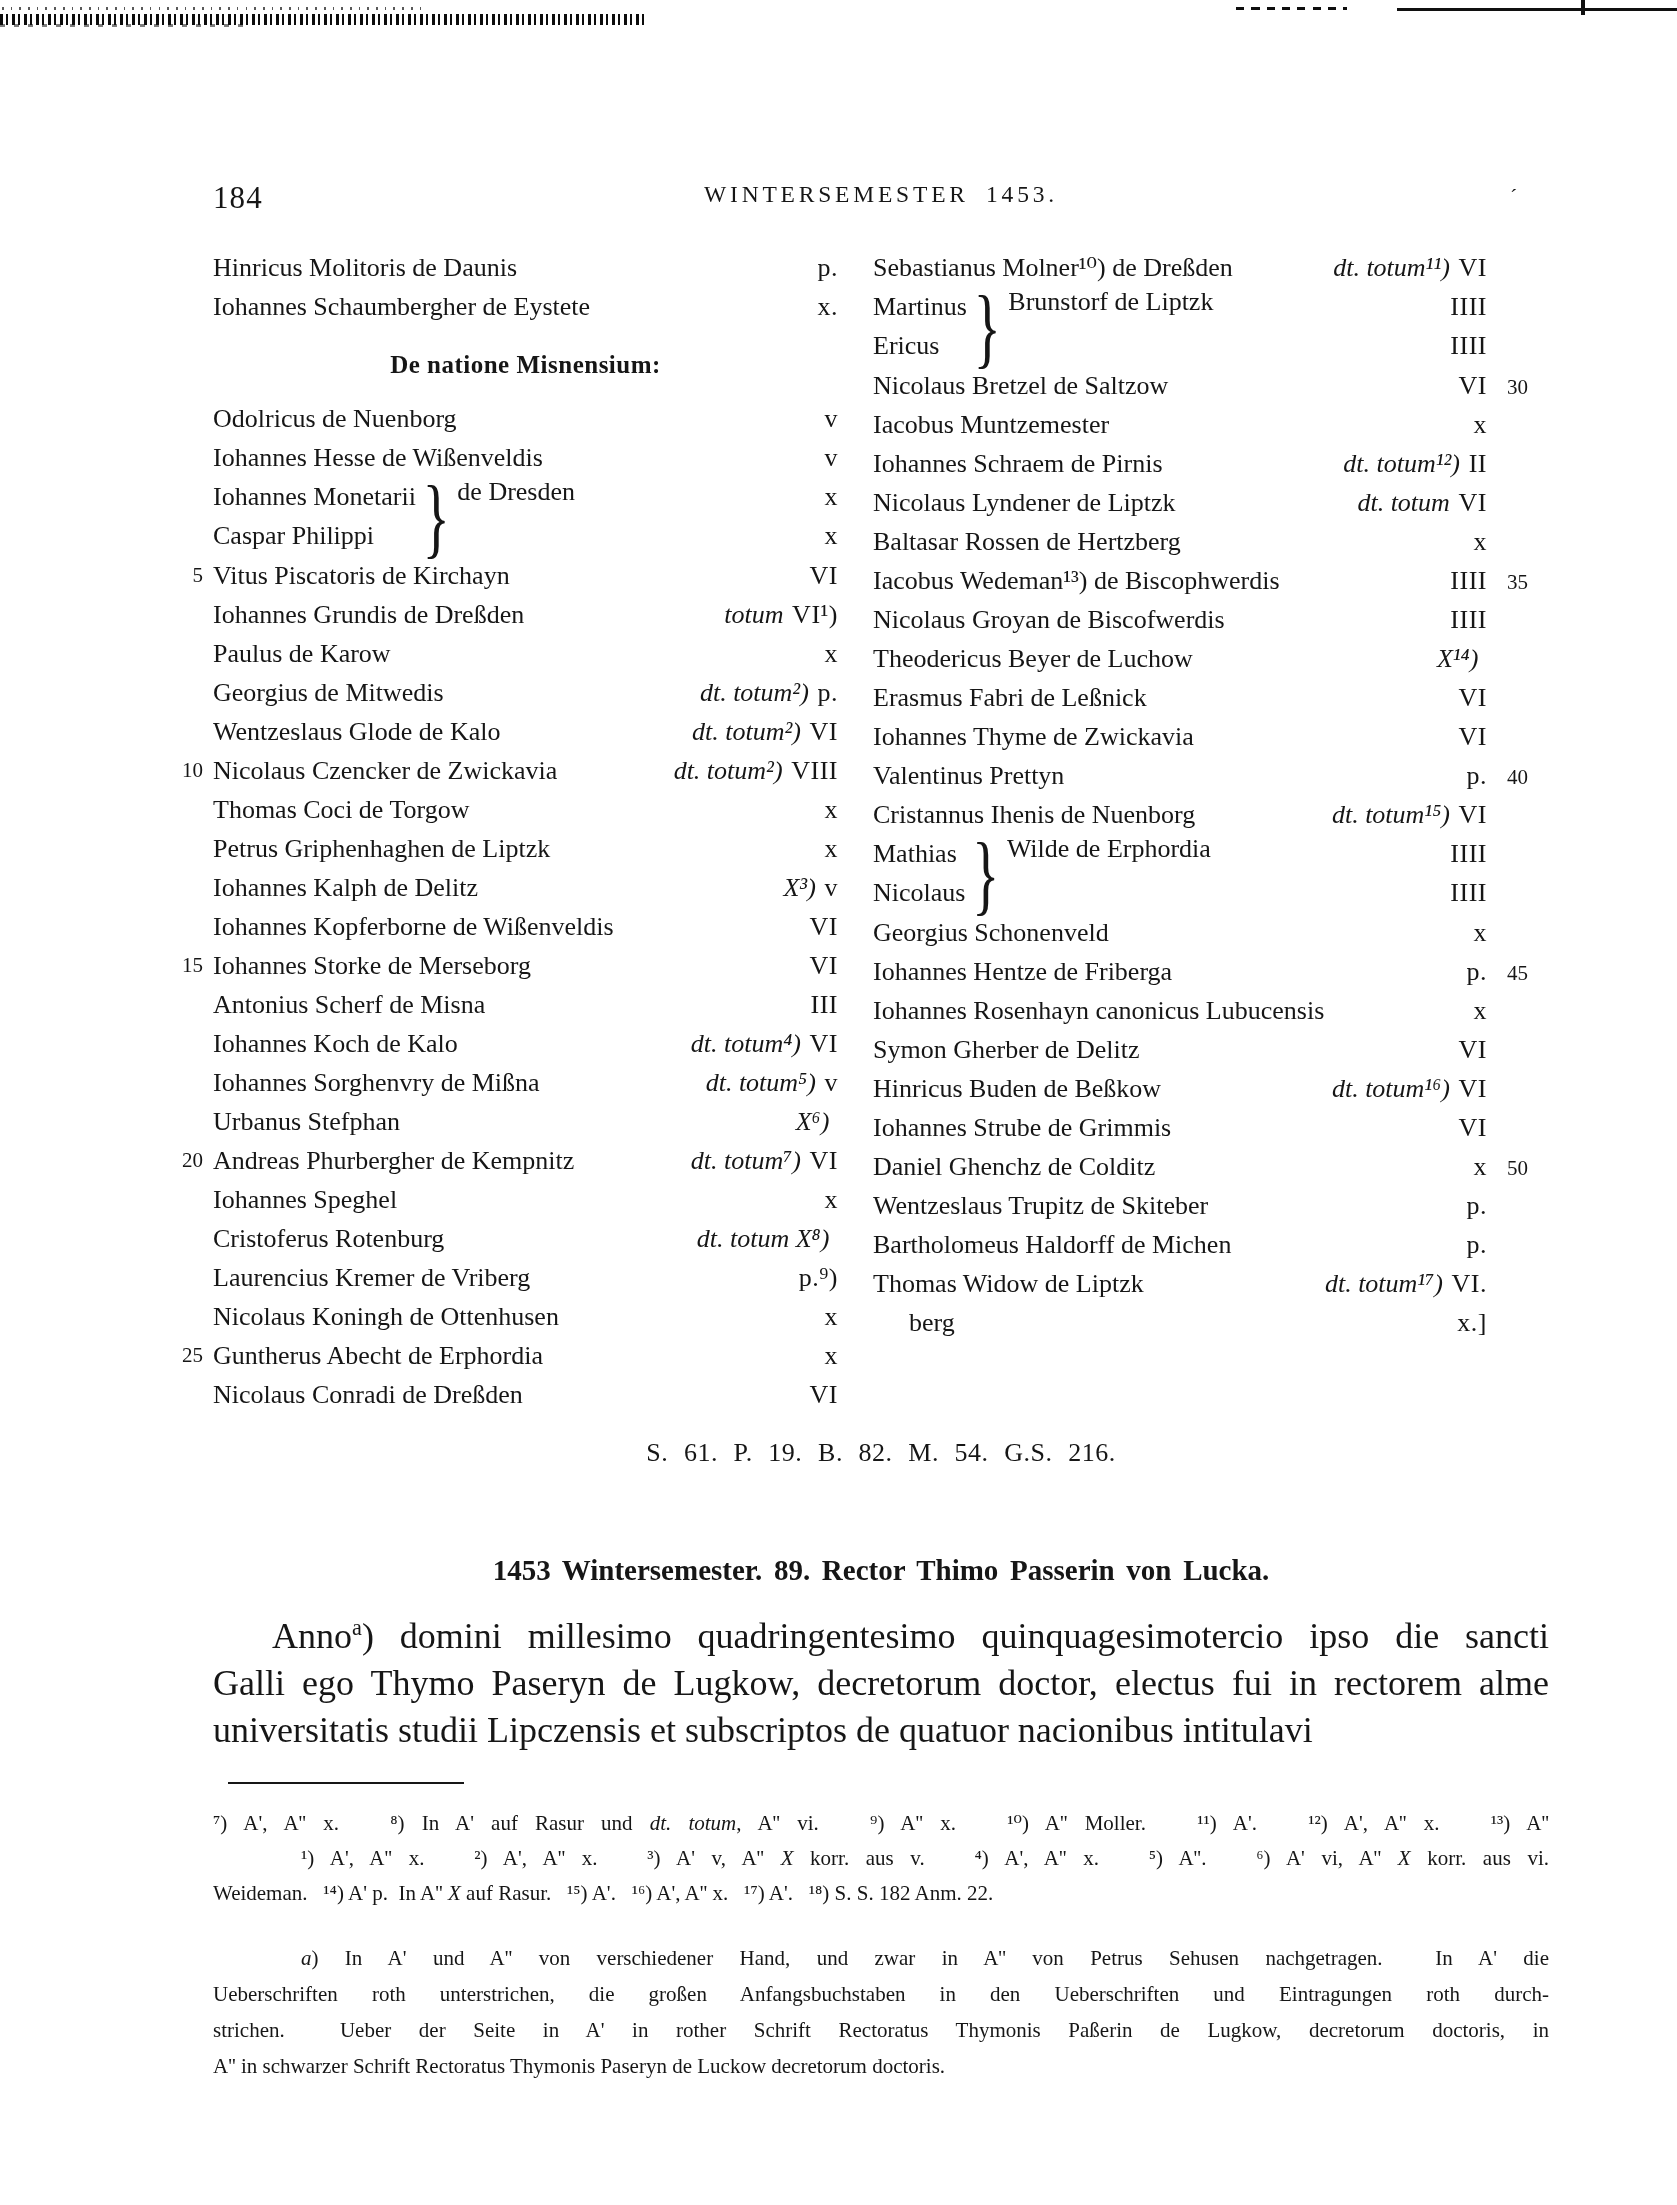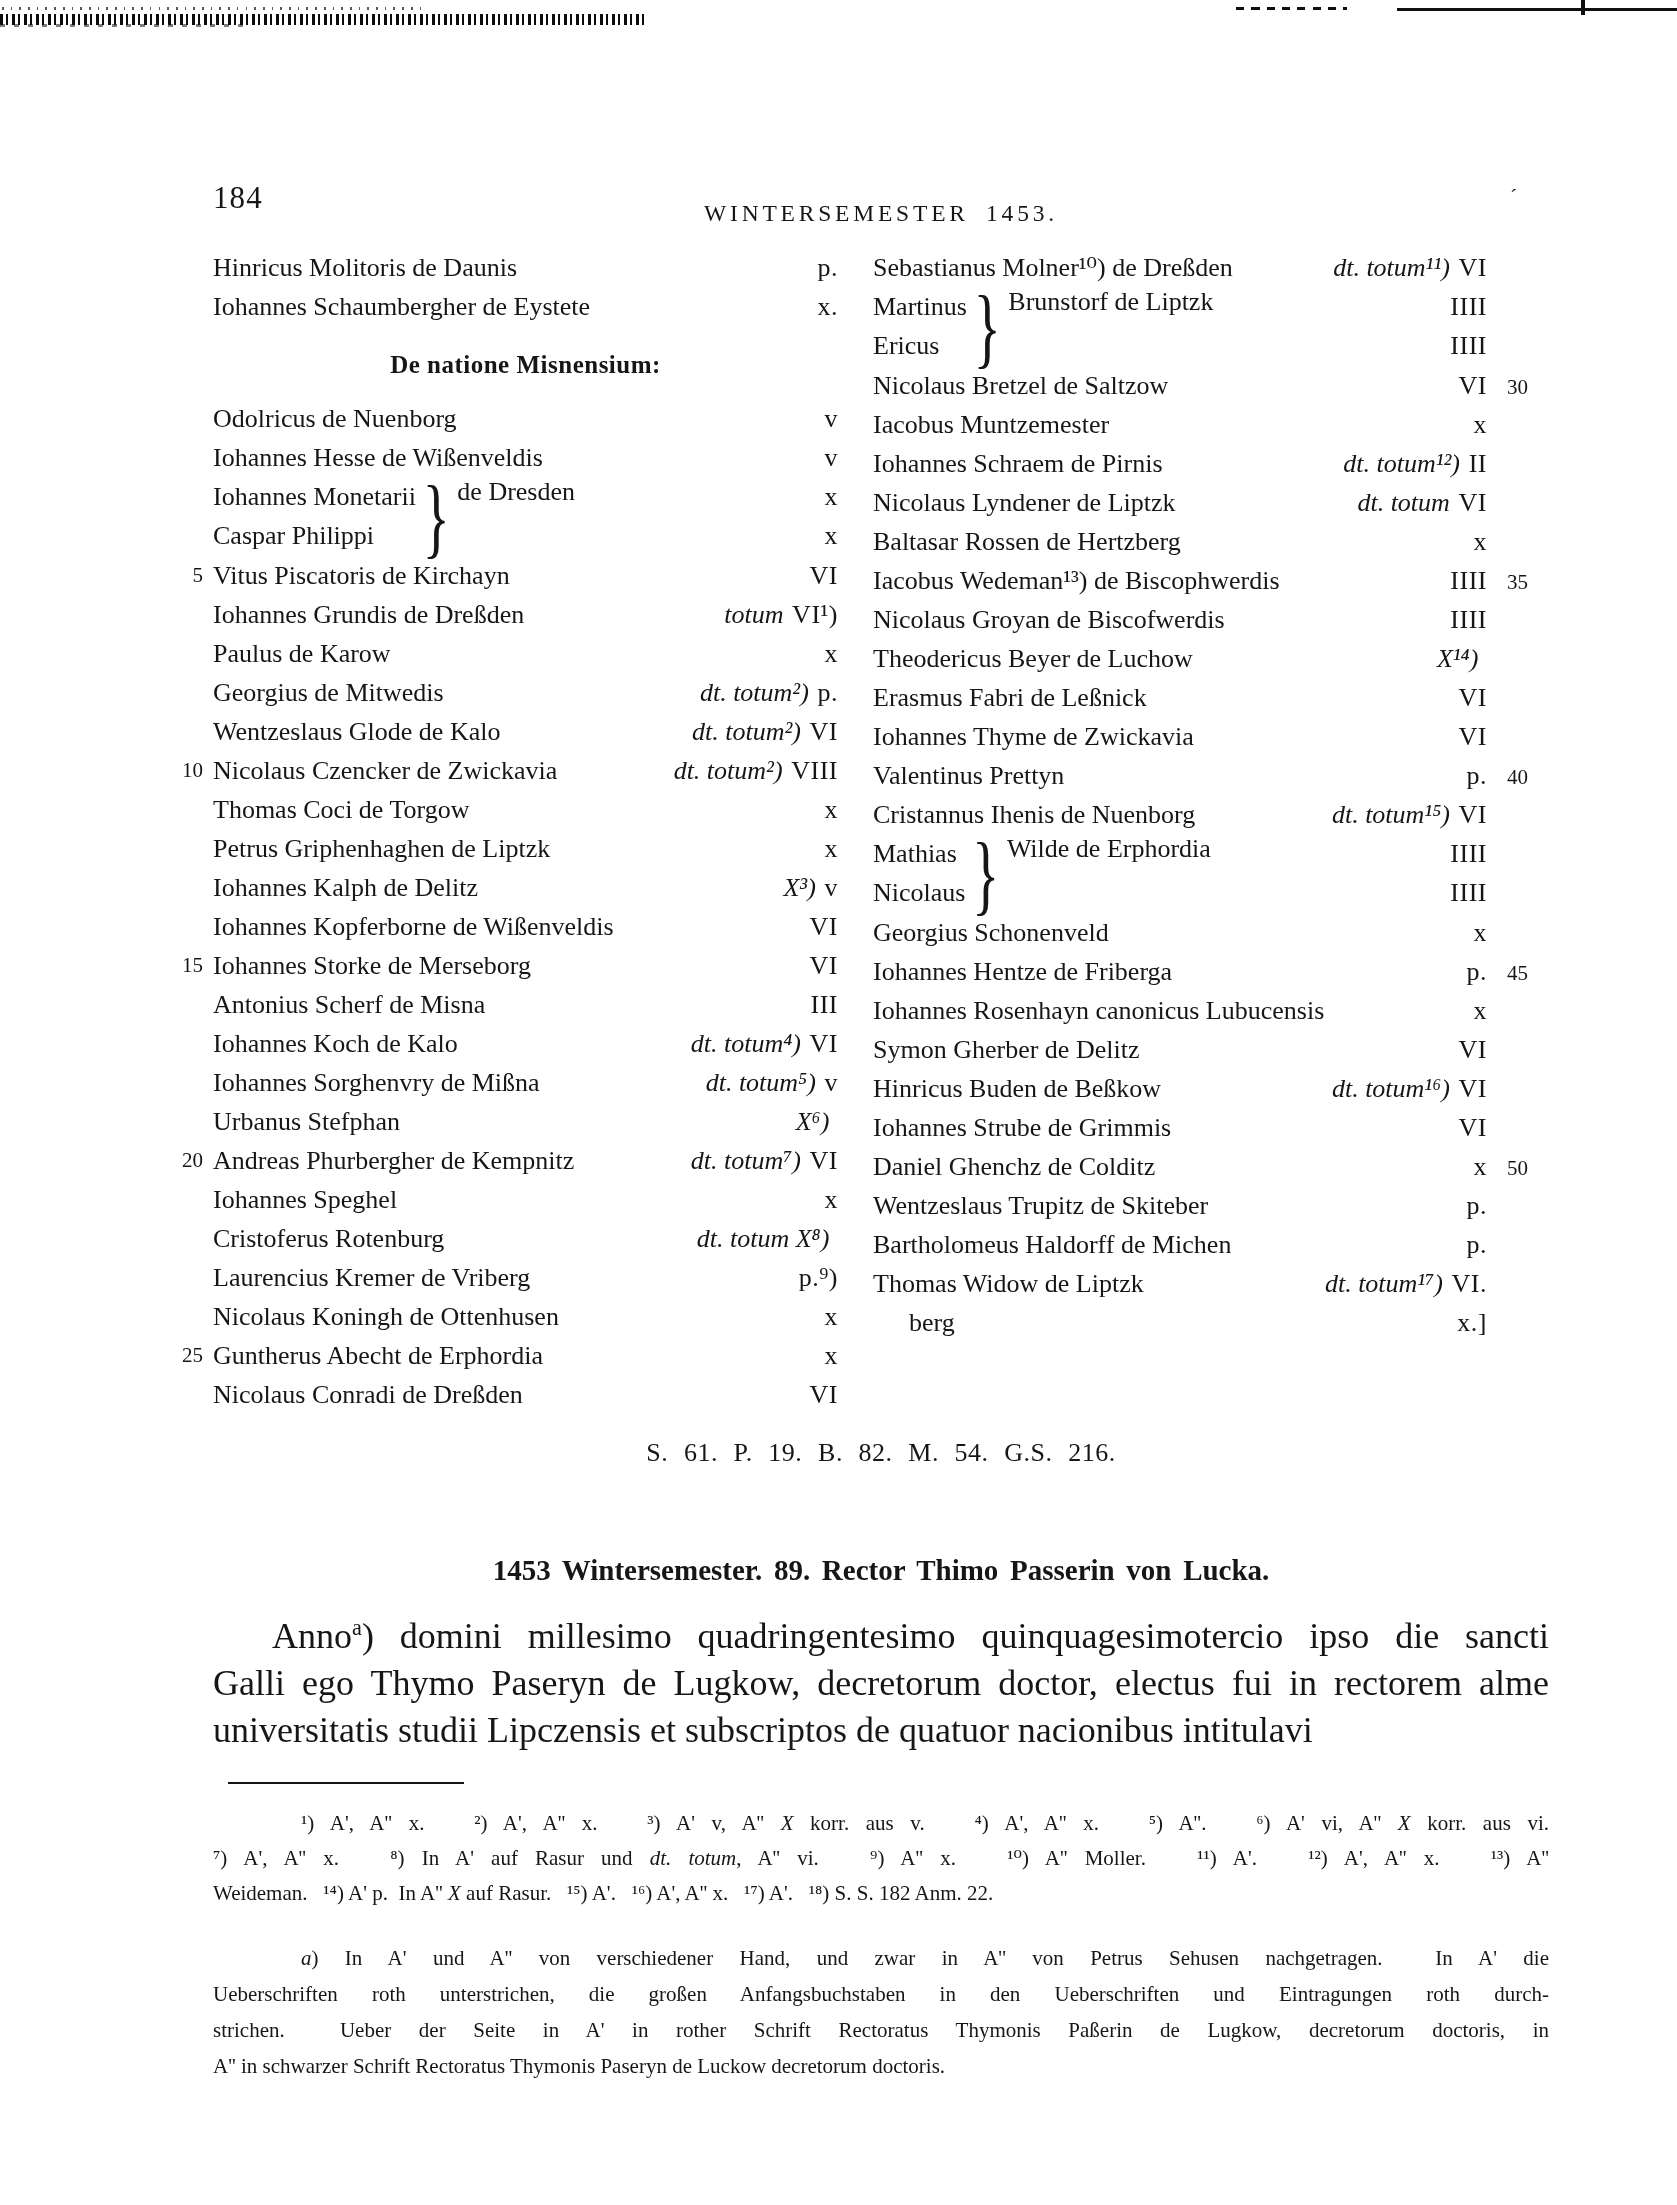--- a/index.html
+++ b/index.html
@@ -16,21 +16,21 @@
   .art-band3{top:24px;left:0;width:251px;height:3.3px;
     background:repeating-linear-gradient(90deg,#151515 0 4.9px,transparent 4.9px 14px);opacity:.55;}
   .art-dash{top:6.5px;left:1236px;width:111px;height:3.8px;
     background:repeating-linear-gradient(90deg,#0e0e0e 0 8.2px,transparent 8.2px 15.3px);}
   .art-line{top:7.6px;left:1397px;width:280px;height:3.8px;}
   .art-tick{top:0;left:1581px;width:3.8px;height:14.7px;}
   .art-apo{position:absolute;top:184px;left:1510px;font-size:22px;color:#111;}
 
   .header{position:relative;height:40px;}
   .pgnum{font-size:31px;letter-spacing:1.1px;}
-  .runtitle{position:absolute;left:50%;top:20px;transform:translateX(-50%);
+  .runtitle{position:absolute;left:50%;top:1px;transform:translateX(-50%);
             font-size:23.5px;letter-spacing:3.8px;word-spacing:7.6px;white-space:nowrap;}
 
   .cols{display:flex;margin-top:28px;}
   .col{position:relative;}
   .col.left{width:625px;}
   .col.right{width:655px;margin-left:35px;}
 
   .row{position:relative;display:flex;align-items:baseline;height:39px;line-height:39px;
        font-size:26px;white-space:nowrap;}
   .lnum{position:absolute;left:-47px;top:0;width:37px;text-align:right;font-size:21px;}
@@ -441,22 +441,22 @@
 
     <div class="para" id="para">
         <div class="pline fline first">Anno<sup>a</sup>) domini millesimo quadringentesimo quinquagesimotercio ipso die sancti</div>
         <div class="pline fline">Galli ego Thymo Paseryn de Lugkow, decretorum doctor, electus fui in rectorem alme</div>
         <div class="pline fline last">universitatis studii Lipczensis et subscriptos de quatuor nacionibus intitulavi</div>
       </div>
 
     <div class="fnrule"></div>
 
     <div class="fnotes" id="fnotes">
+        <div class="pline fline">⁷) A', A'' x.&nbsp;&nbsp; ⁸) In A' auf Rasur und <i>dt. totum</i>, A'' vi.&nbsp;&nbsp; ⁹) A'' x.&nbsp;&nbsp; ¹⁰) A'' Moller.&nbsp;&nbsp; ¹¹) A'.&nbsp;&nbsp; ¹²) A', A'' x.&nbsp;&nbsp; ¹³) A''</div>
         <div class="pline fline first">¹) A', A'' x.&nbsp;&nbsp; ²) A', A'' x.&nbsp;&nbsp; ³) A' v, A'' <i>X</i> korr. aus v.&nbsp;&nbsp; ⁴) A', A'' x.&nbsp;&nbsp; ⁵) A''.&nbsp;&nbsp; ⁶) A' vi, A'' <i>X</i> korr. aus vi.</div>
-        <div class="pline fline">⁷) A', A'' x.&nbsp;&nbsp; ⁸) In A' auf Rasur und <i>dt. totum</i>, A'' vi.&nbsp;&nbsp; ⁹) A'' x.&nbsp;&nbsp; ¹⁰) A'' Moller.&nbsp;&nbsp; ¹¹) A'.&nbsp;&nbsp; ¹²) A', A'' x.&nbsp;&nbsp; ¹³) A''</div>
         <div class="pline fline last">Weideman.&nbsp;&nbsp; ¹⁴) A' p.&nbsp; In A'' <i>X</i> auf Rasur.&nbsp;&nbsp; ¹⁵) A'.&nbsp;&nbsp; ¹⁶) A', A'' x.&nbsp;&nbsp; ¹⁷) A'.&nbsp;&nbsp; ¹⁸) S. S. 182 Anm. 22.</div>
       </div>
 
     <div class="fnotes fna" id="fna">
         <div class="pline fline first"><i>a</i>) In A' und A'' von verschiedener Hand, und zwar in A'' von Petrus Sehusen nachgetragen.&nbsp; In A' die</div>
         <div class="pline fline">Ueberschriften roth unterstrichen, die großen Anfangsbuchstaben in den Ueberschriften und Eintragungen roth durch-</div>
         <div class="pline fline">strichen.&nbsp; Ueber der Seite in A' in rother Schrift Rectoratus Thymonis Paßerin de Lugkow, decretorum doctoris, in</div>
         <div class="pline fline last">A'' in schwarzer Schrift Rectoratus Thymonis Paseryn de Luckow decretorum doctoris.</div>
       </div>
   </div>

